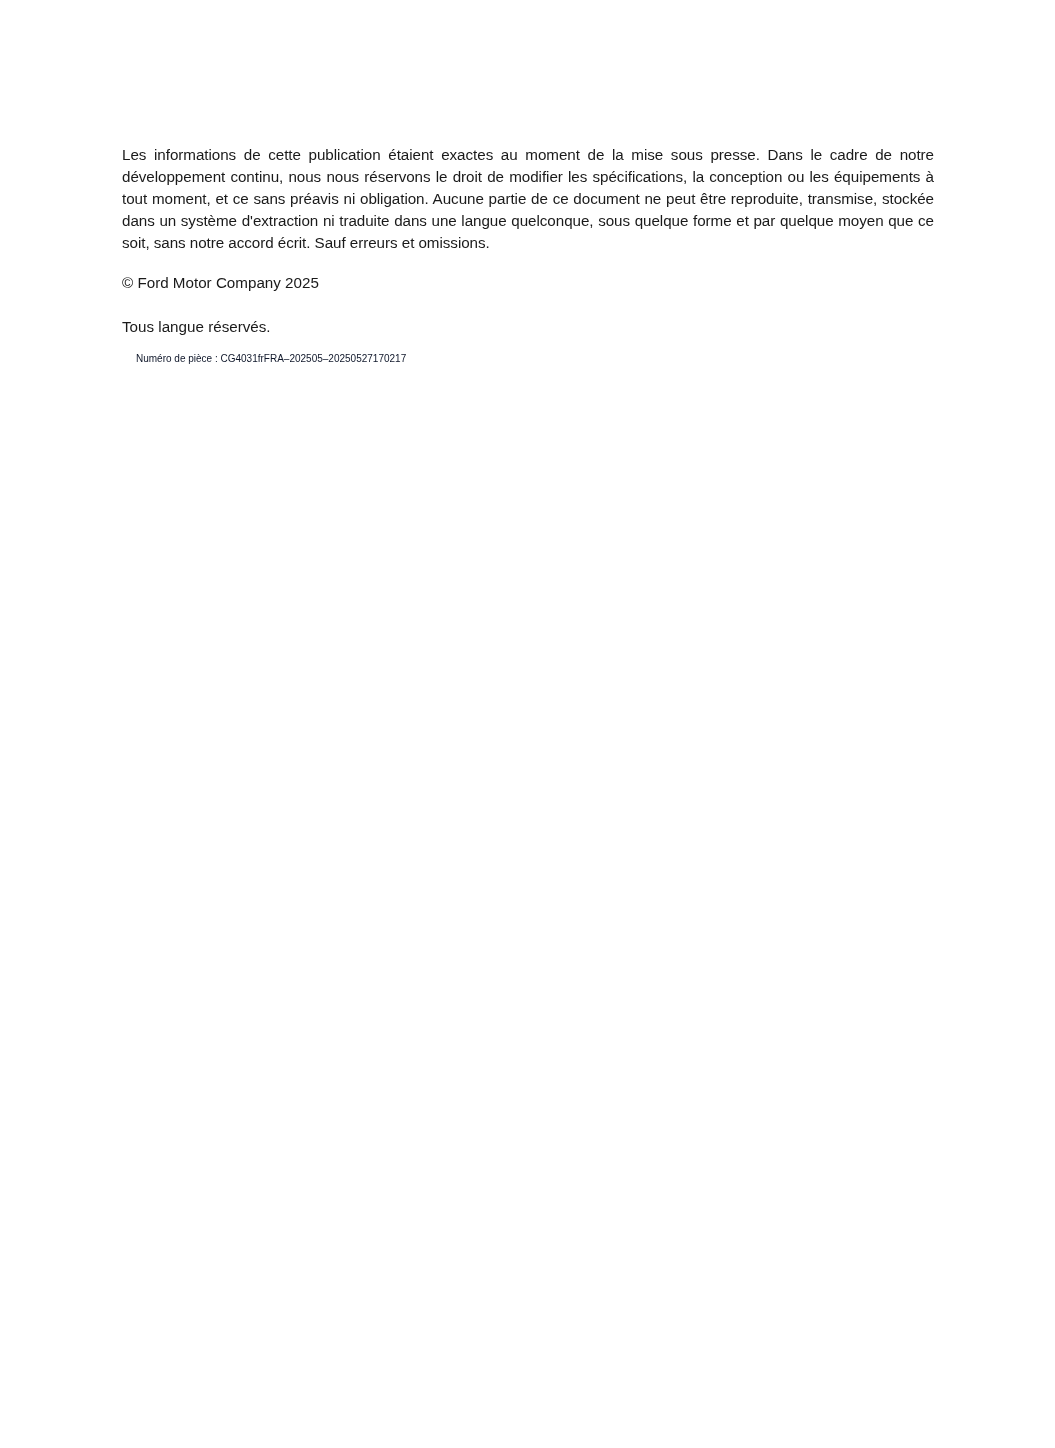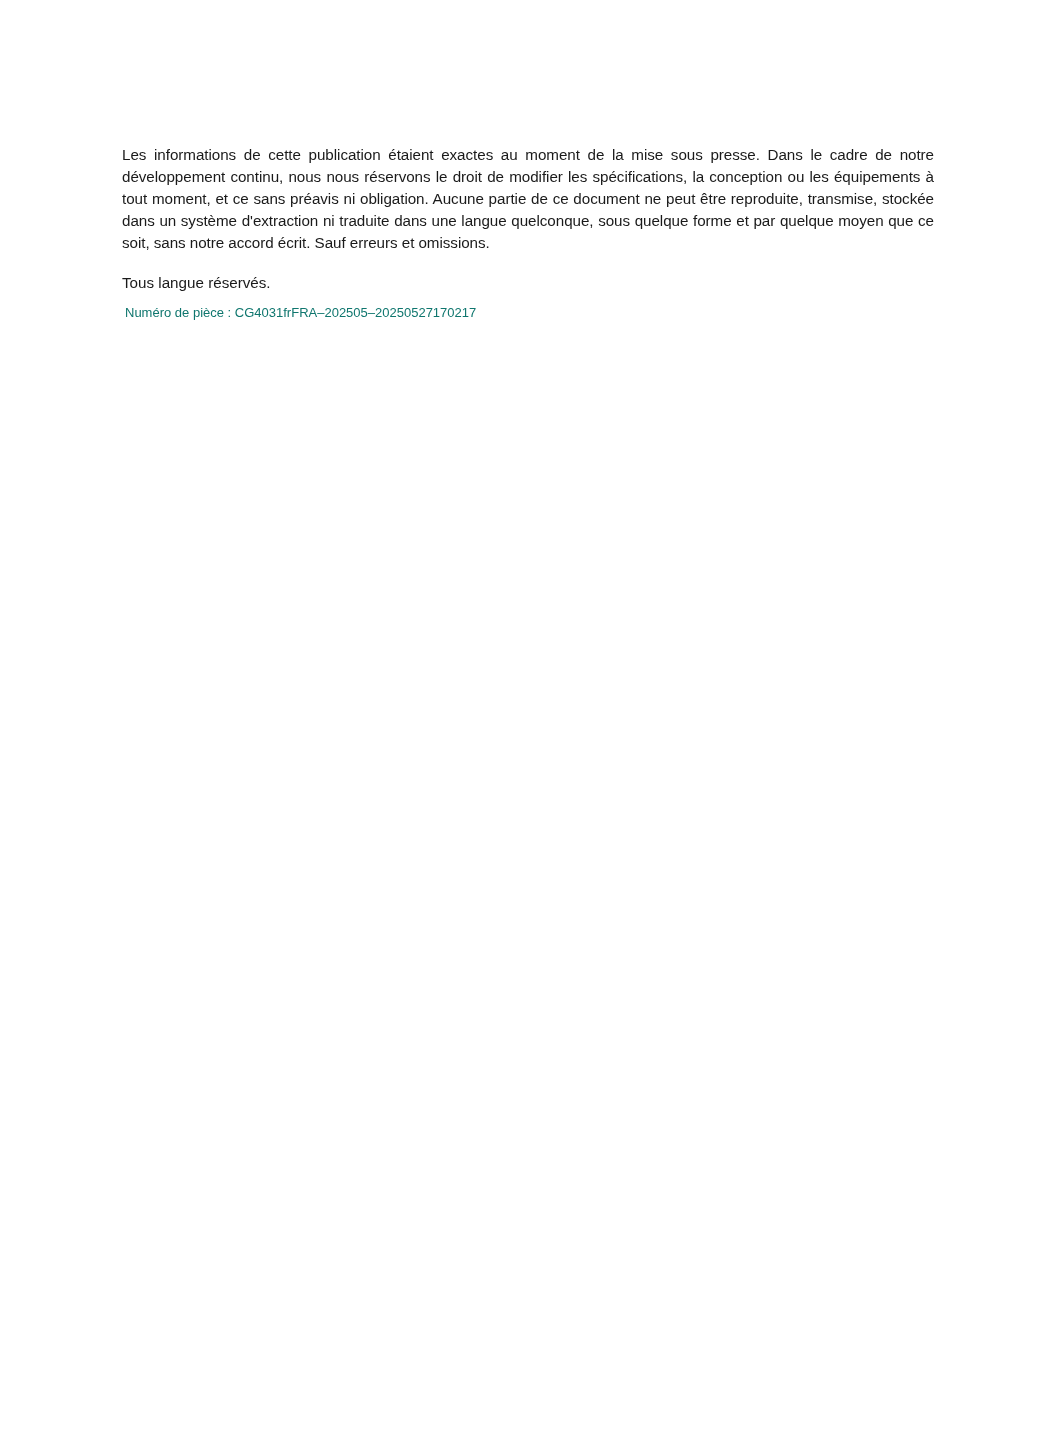--- a/index.html
+++ b/index.html
@@ -43,28 +43,29 @@
     color: #1a1a1a;
     margin: 0 0 22px 0;
   }
   .rights {
     font-size: 15.2px;
     line-height: 1.45;
     color: #1a1a1a;
     margin: 0 0 10px 0;
   }
   .partnumber {
-    font-size: 13px;
+    font-size: 10px;
     line-height: 1.45;
-    color: #0f766e;
-    margin: 3px;
+    color: #0f172a;
+    margin: 14px;
   }
 </style>
 </head>
 <body>
 
 <div class="page">
   <div class="content">
     <p class="disclaimer">Les informations de cette publication étaient exactes au moment de la mise sous presse.  Dans le cadre de notre développement continu, nous nous réservons le droit de modifier les spécifications, la conception ou les équipements à tout moment, et ce sans préavis ni obligation.  Aucune partie de ce document ne peut être reproduite, transmise, stockée dans un système d'extraction ni traduite dans une langue quelconque, sous quelque forme et par quelque moyen que ce soit, sans notre accord écrit.  Sauf erreurs et omissions.</p>
+    <p class="copyright">© Ford Motor Company 2025</p>
     <p class="rights">Tous langue réservés.</p>
     <p class="partnumber">Numéro de pièce : CG4031frFRA–202505–20250527170217</p>
   </div>
 </div>
 
 </body></html>

